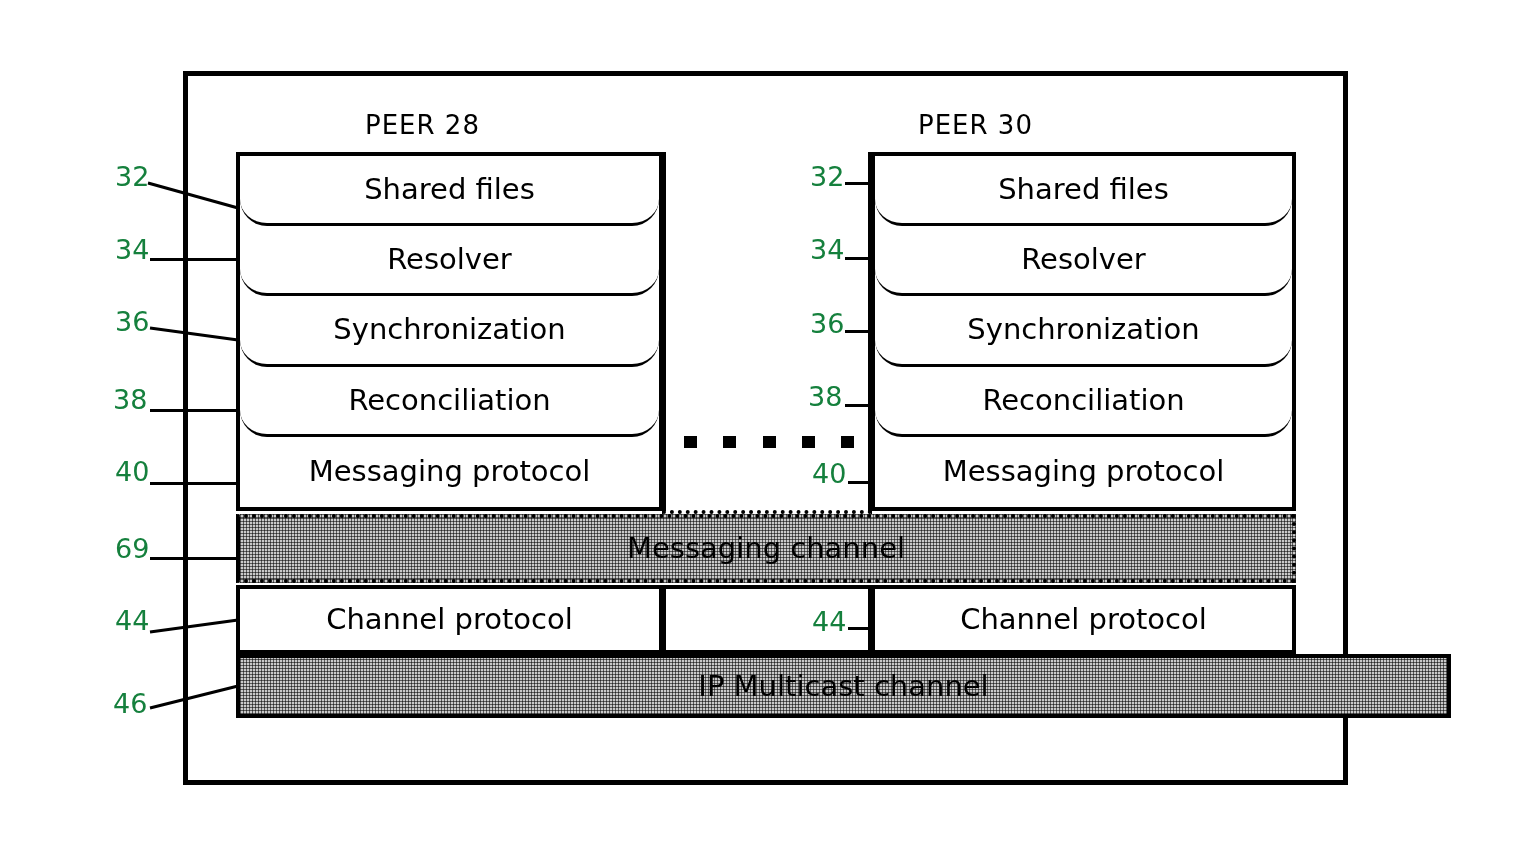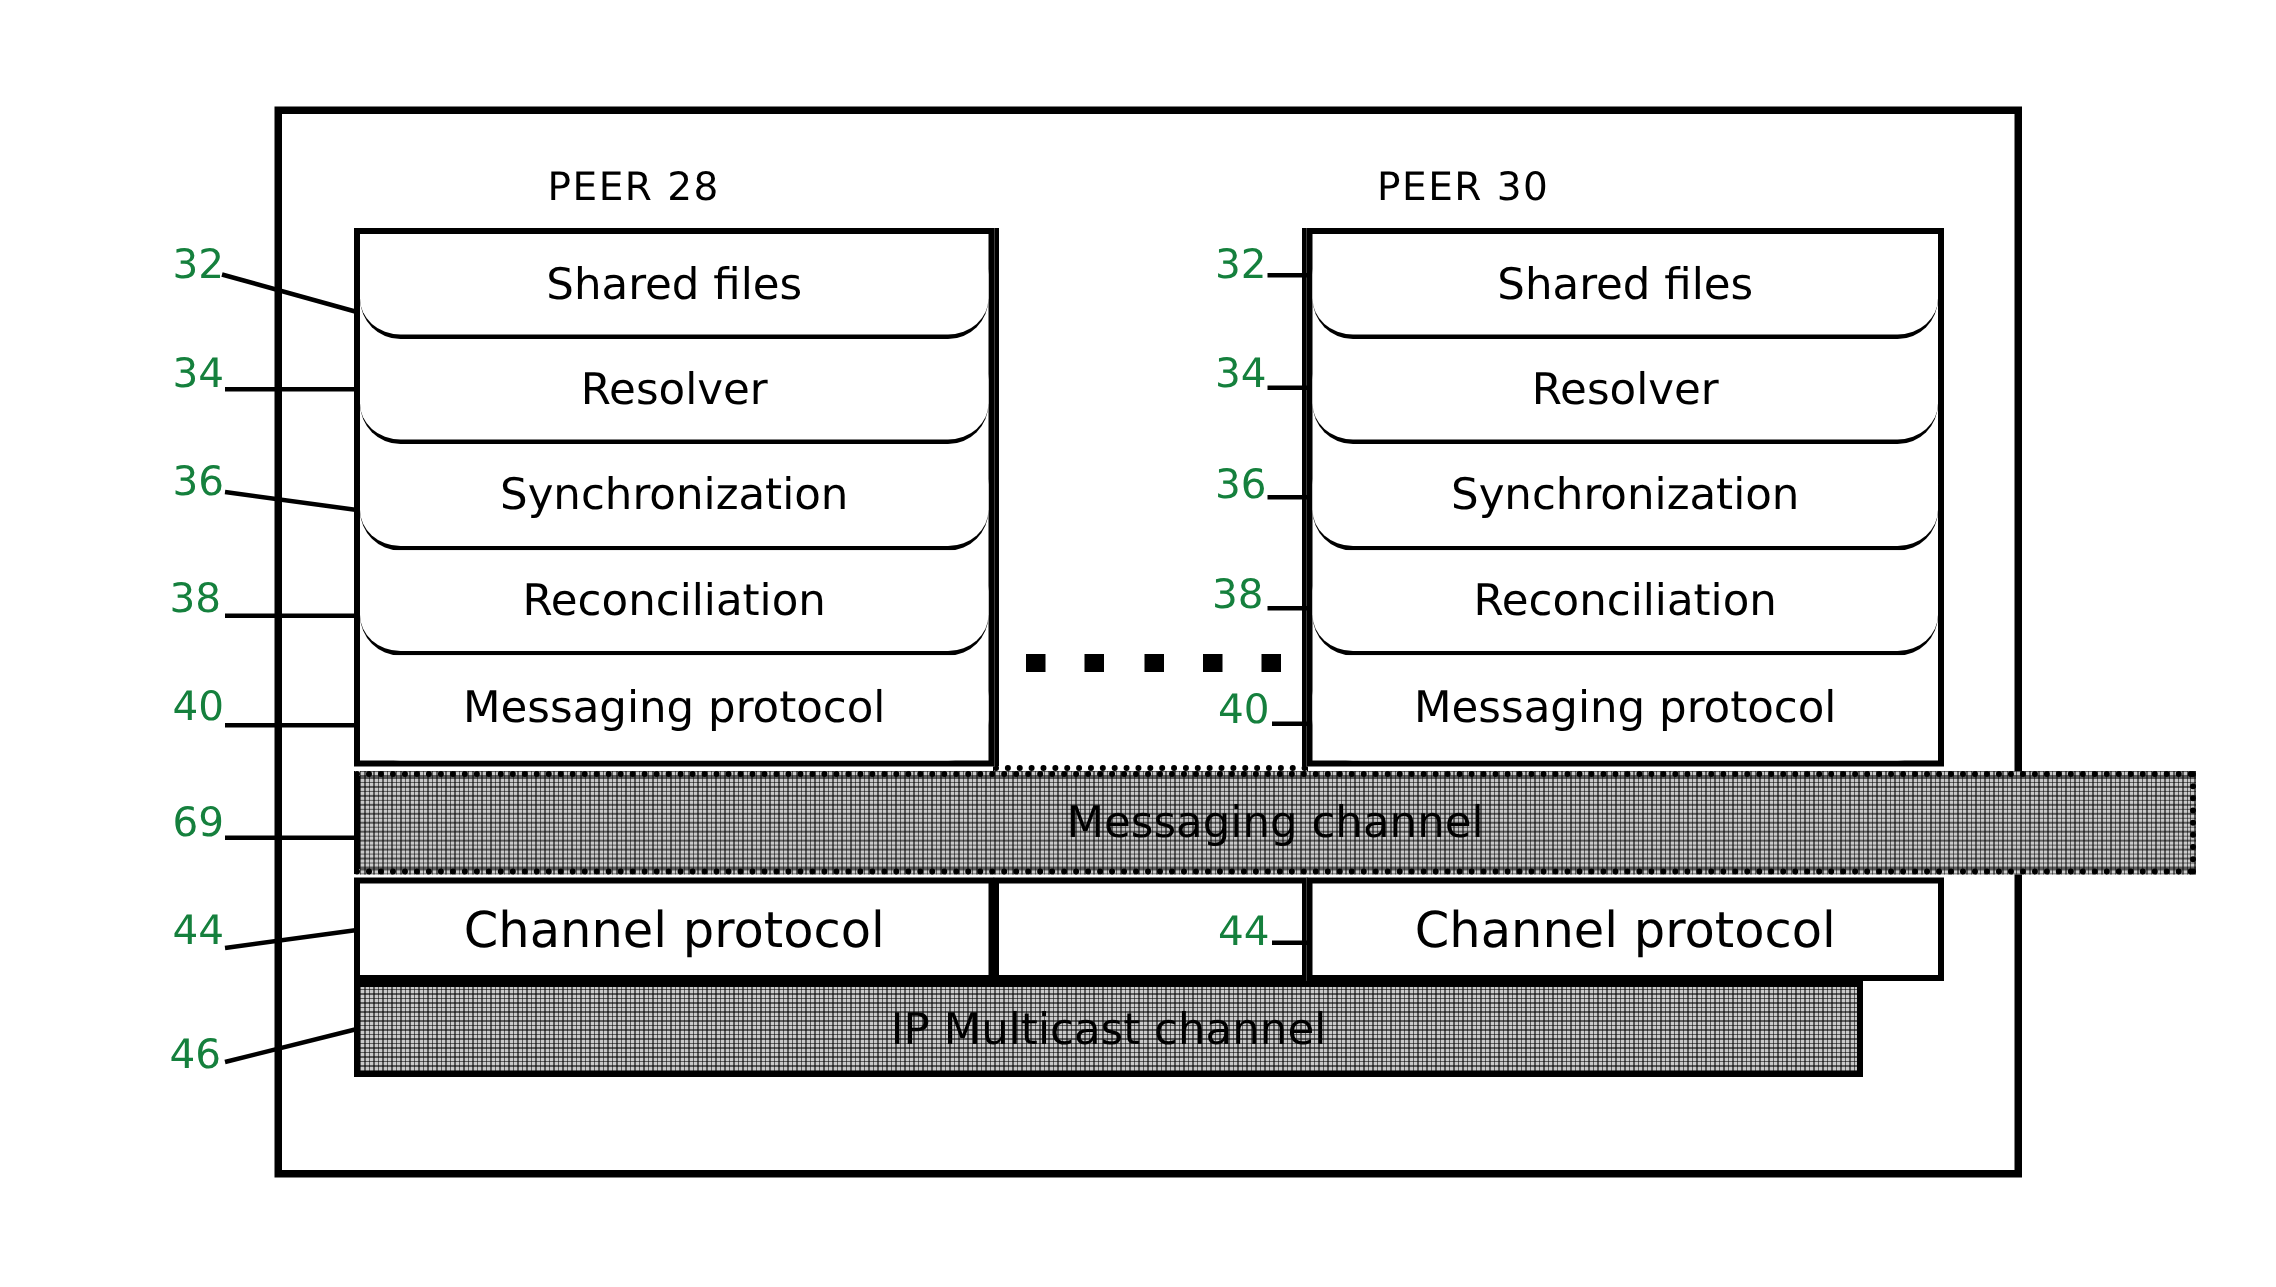--- a/index.html
+++ b/index.html
@@ -83,47 +83,47 @@
     justify-content: center;
   }
   .channel-label {
     font-size: 29px;
     color: #000000;
     white-space: nowrap;
     line-height: 1;
     font-family: "DejaVu Sans", sans-serif;
   }
   #messaging-channel-bar {
-    left: 236px; top: 514px; width: 1228px; height: 69px;
+    left: 236px; top: 514px; width: 1060px; height: 69px;
     border-top: 4px dotted #000000;
     border-bottom: 4px dotted #000000;
     border-left: 4px solid #000000;
     border-right: 4px dotted #000000;
     text-align: center;
   }
   #ip-multicast-channel-bar {
-    left: 236px; top: 654px; width: 1006px; height: 64px;
+    left: 236px; top: 654px; width: 1215px; height: 64px;
     border: 4px solid #000000;
   }
 
   
   .cp-box {
     position: absolute;
     border: 4px solid #000000;
     box-sizing: border-box;
     background: #ffffff;
     display: flex;
     align-items: center;
     justify-content: center;
   }
   #cp-left   { left: 236px; top: 585px; width: 427px; height: 69px; }
   #cp-middle { left: 662px; top: 585px; width: 210px; height: 69px; }
   #cp-right  { left: 871px; top: 585px; width: 425px; height: 69px; }
   .cp-label {
-    font-size: 33px;
+    font-size: 29px;
     color: #000000;
     white-space: nowrap;
     line-height: 1;
     font-family: "DejaVu Sans", sans-serif;
   }
 
   
   #gap-box {
     position: absolute;
     left: 662px; top: 152px; width: 210px; height: 362px;

